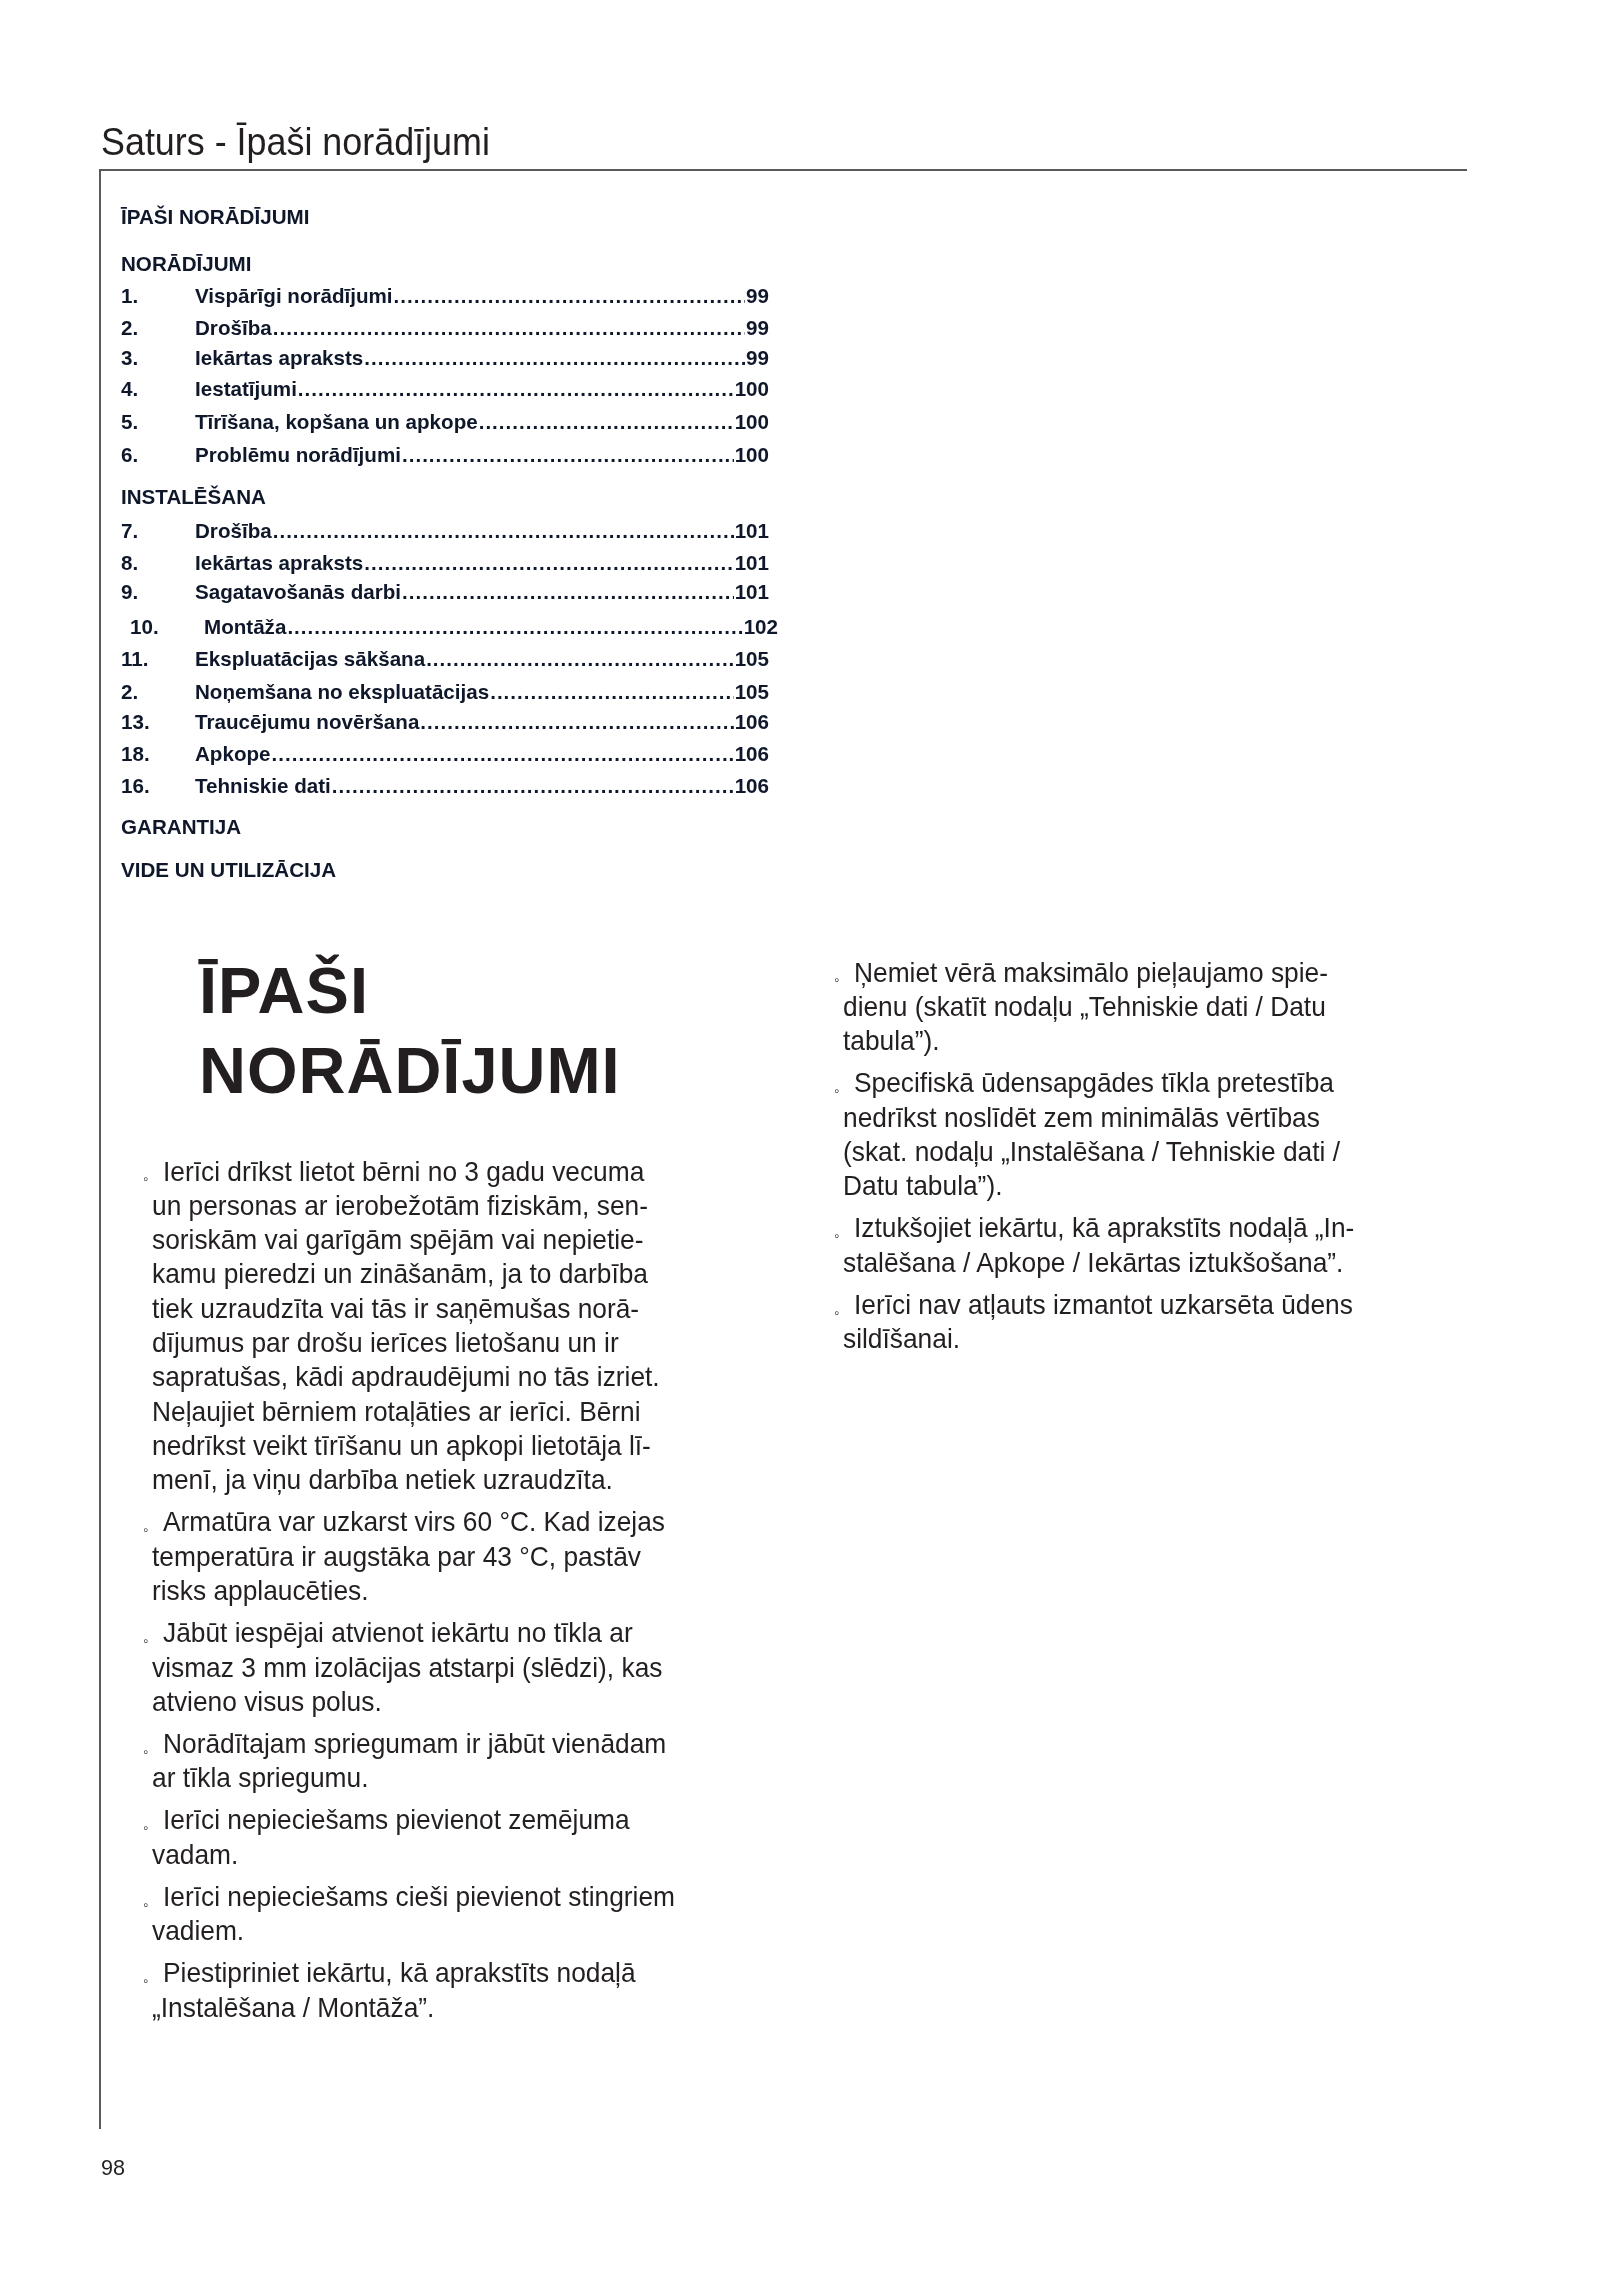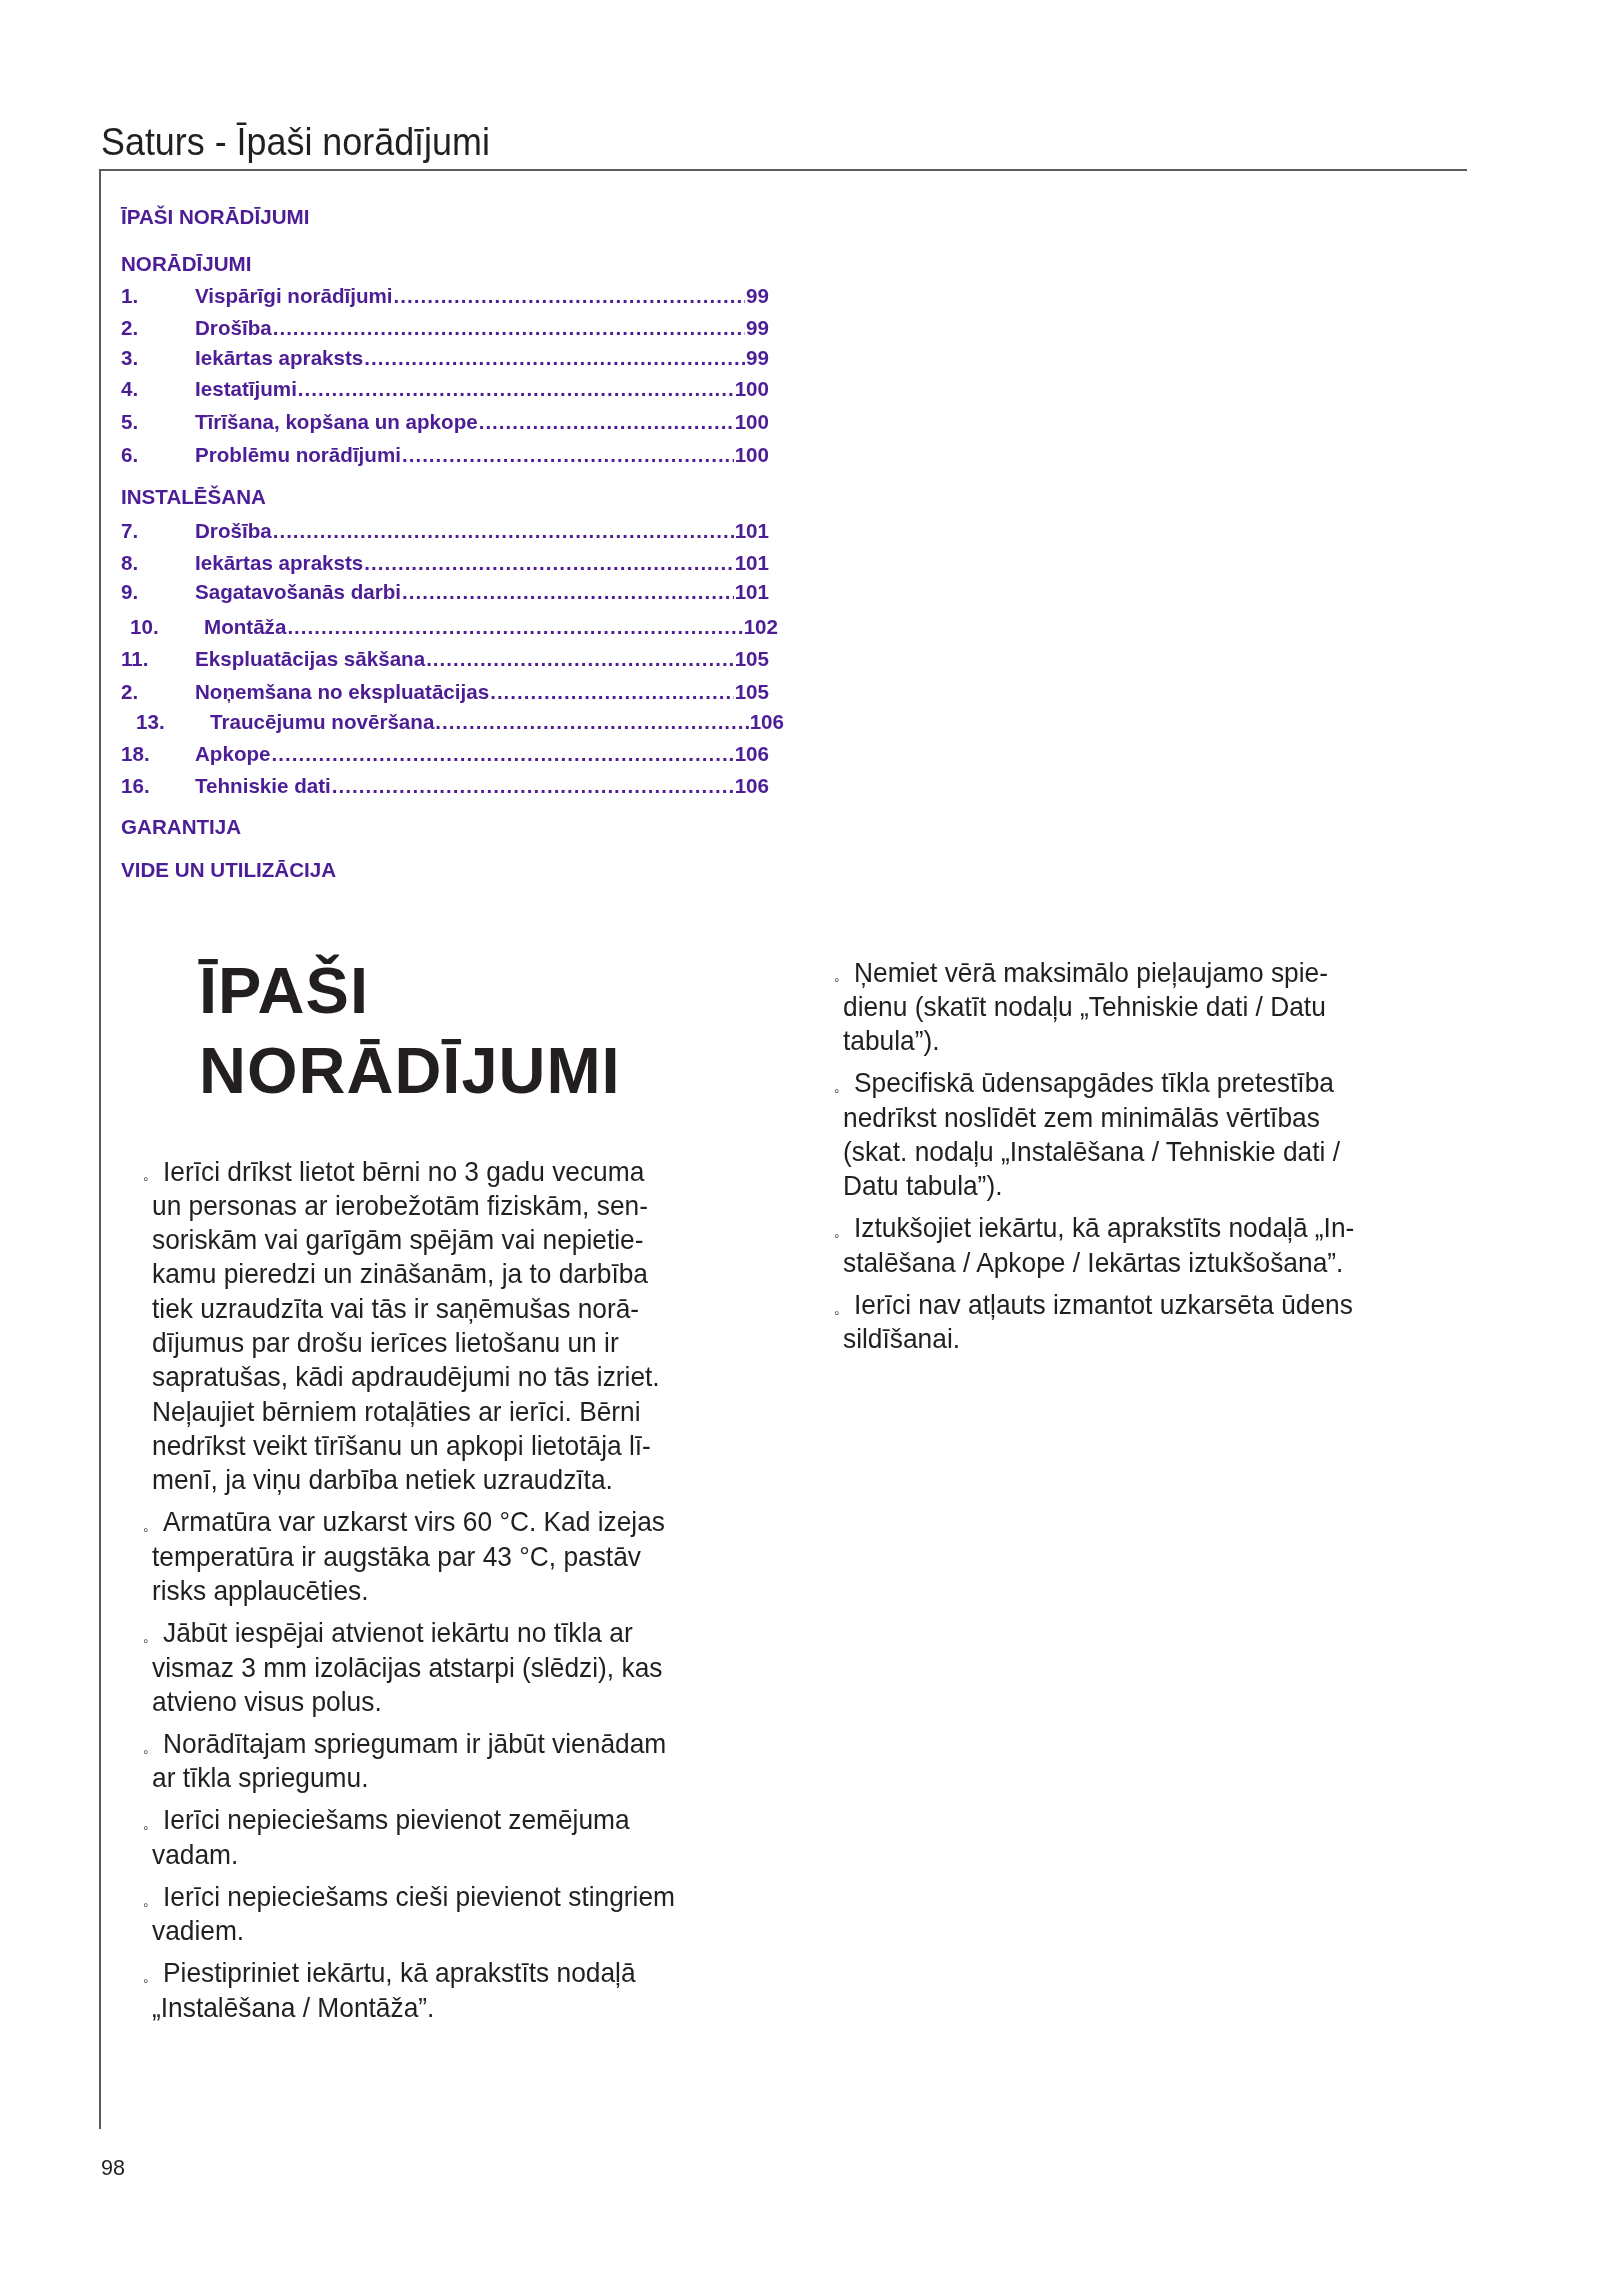--- a/index.html
+++ b/index.html
@@ -3,21 +3,21 @@
 <meta charset="utf-8">
 <style>
   html, body { margin:0; padding:0; background:#ffffff; }
   body { width:1621px; height:2293px; position:relative; overflow:hidden; color:#231f20; font-family:"Liberation Sans", sans-serif; }
   .abs { position:absolute; white-space:nowrap; }
   #page-title { left:101px; top:122px; font-size:39px; line-height:39px; color:#231f20; transform:scaleX(0.92); transform-origin:left top; }
   #top-rule { left:99px; top:169px; width:1368px; height:0; border-top:2px solid #5a5a5a; }
   #left-rule { left:99px; top:169px; width:0; height:1960px; border-left:2px solid #5a5a5a; }
   #page-number { left:101px; top:2156px; font-size:21.6px; line-height:23.5px; color:#231f20; }
 
-  .toc-text { font-weight:bold; font-size:20.6px; line-height:20.6px; color:#4c1d95; }
+  .toc-text { font-weight:bold; font-size:20.6px; line-height:20.6px; color:#0f172a; }
   .toc-heading { left:121px; }
   .toc-row { left:121px; width:648px; height:23.5px; }
   .toc-num { position:absolute; left:0; top:0; }
   .toc-title-wrap { position:absolute; left:74px; right:0; top:0; display:flex; align-items:baseline; }
   .toc-title { flex:0 0 auto; }
   .toc-dots { flex:1 1 auto; overflow:hidden; white-space:nowrap; letter-spacing:1px; margin:0 1px; }
   .toc-page { flex:0 0 auto; }
 
   .big-heading { left:199px; font-weight:bold; font-size:65px; line-height:65px; color:#231f20; letter-spacing:1px; }
 
@@ -129,21 +129,21 @@
         </span>
       </div>
       <div class="abs toc-row toc-text" style="top: 682px;">
         <span class="toc-num">2.</span>
         <span class="toc-title-wrap">
           <span class="toc-title">Noņemšana no ekspluatācijas</span>
           <span class="toc-dots">......................................................................................................................................</span>
           <span class="toc-page">105</span>
         </span>
       </div>
-      <div class="abs toc-row toc-text" style="top: 712px; margin-left: 15px;">
+      <div class="abs toc-row toc-text" style="top: 712px;">
         <span class="toc-num">13.</span>
         <span class="toc-title-wrap">
           <span class="toc-title">Traucējumu novēršana</span>
           <span class="toc-dots">......................................................................................................................................</span>
           <span class="toc-page">106</span>
         </span>
       </div>
       <div class="abs toc-row toc-text" style="top: 744px;">
         <span class="toc-num">18.</span>
         <span class="toc-title-wrap">

